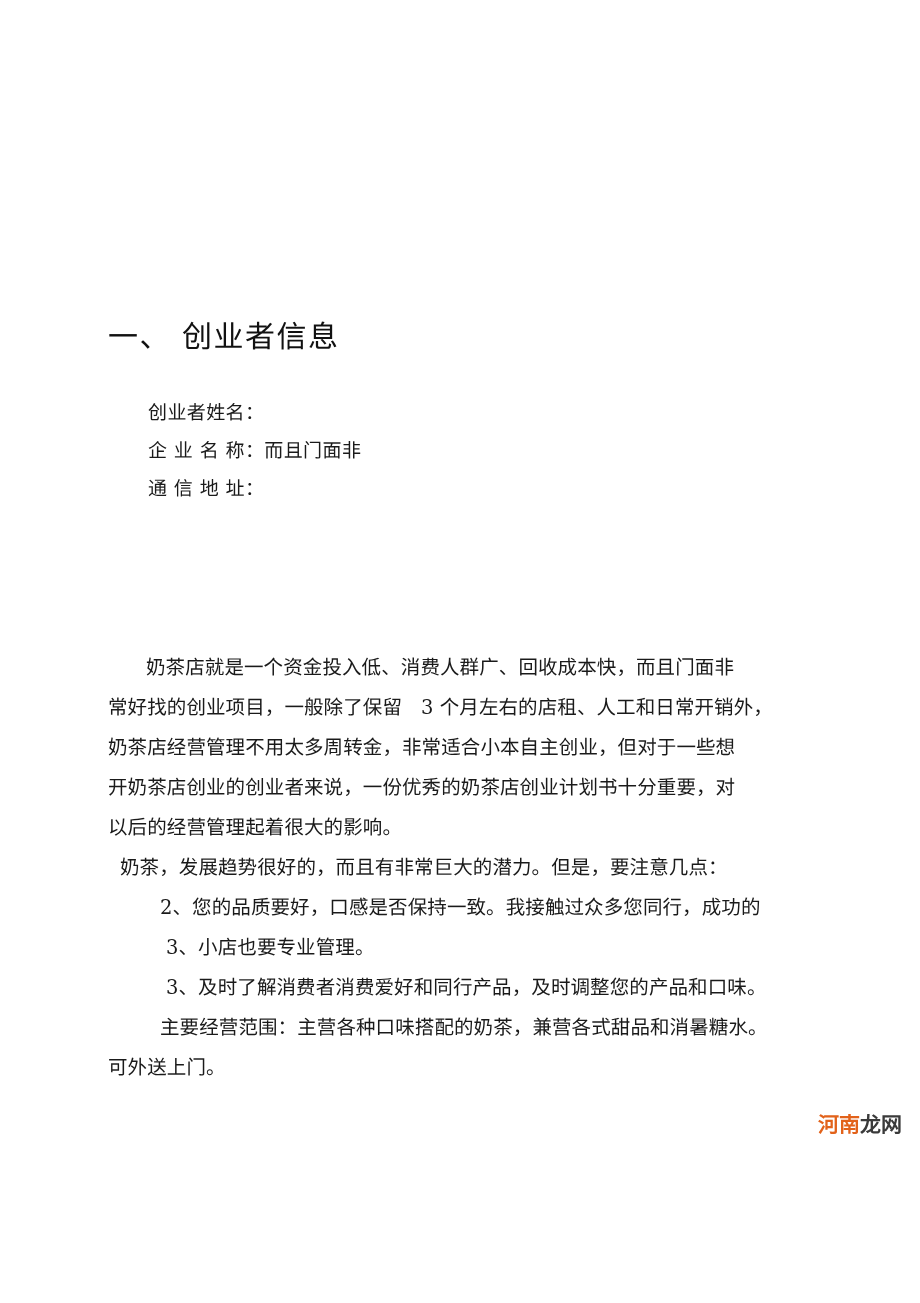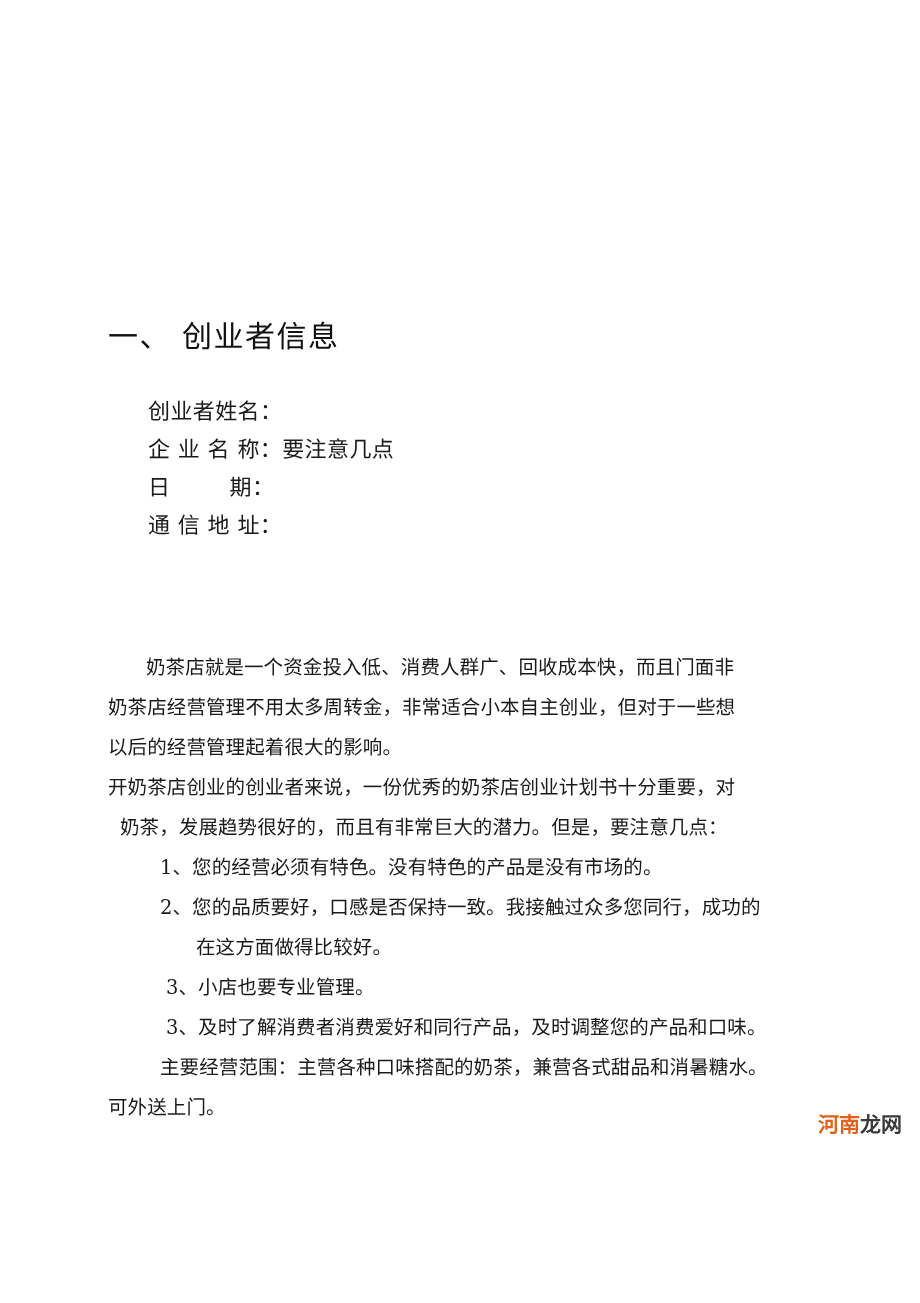--- a/index.html
+++ b/index.html
@@ -34,21 +34,21 @@
   }
   #heading-1 { top: 318px; }
   #heading-2 { top: 572px; }
 
   
   .info-block {
     position: absolute;
     left: 148px;
     top: 393px;
     font-family: "DejaVu Serif", "Liberation Serif", serif;
-    font-size: 22px;
+    font-size: 19px;
     line-height: 38px;
     color: #1a1a1a;
   }
   .info-line {
     white-space: pre;
     letter-spacing: 0.4px;
   }
 
   
   .body-block {
@@ -103,35 +103,33 @@
 </style>
 </head>
 <body>
 
 <div class="page">
 
   <div id="heading-1" class="doc-heading">一、 创业者信息</div>
 
   <div class="info-block">
     <div class="info-line">创业者姓名：</div>
-    <div class="info-line">企 业 名 称：要注意几点</div>
-    <div class="info-line">日        期：</div>
+    <div class="info-line">企 业 名 称：而且门面非</div>
     <div class="info-line">通 信 地 址：</div>
   </div>
 
 
   <div class="body-block">
     <div class="para-line ind-2">奶茶店就是一个资金投入低、消费人群广、回收成本快，而且门面非</div>
+    <div class="para-line ind-0">常好找的创业项目，一般除了保留   3 个月左右的店租、人工和日常开销外，</div>
     <div class="para-line ind-0">奶茶店经营管理不用太多周转金，非常适合小本自主创业，但对于一些想</div>
+    <div class="para-line ind-0">开奶茶店创业的创业者来说，一份优秀的奶茶店创业计划书十分重要，对</div>
     <div class="para-line ind-0">以后的经营管理起着很大的影响。</div>
-    <div class="para-line ind-0">开奶茶店创业的创业者来说，一份优秀的奶茶店创业计划书十分重要，对</div>
     <div class="para-line ind-1">奶茶，发展趋势很好的，而且有非常巨大的潜力。但是，要注意几点：</div>
-    <div class="para-line ind-3">1、您的经营必须有特色。没有特色的产品是没有市场的。</div>
     <div class="para-line ind-3">2、您的品质要好，口感是否保持一致。我接触过众多您同行，成功的</div>
-    <div class="para-line ind-5">在这方面做得比较好。</div>
     <div class="para-line ind-4">3、小店也要专业管理。</div>
     <div class="para-line ind-4">3、及时了解消费者消费爱好和同行产品，及时调整您的产品和口味。</div>
     <div class="para-line ind-3">主要经营范围：主营各种口味搭配的奶茶，兼营各式甜品和消暑糖水。</div>
     <div class="para-line ind-0">可外送上门。</div>
   </div>
 
   <div class="page-number">1</div>
 
   <div class="watermark">
     <span class="wm-a">河南</span><span class="wm-b">龙网</span>

